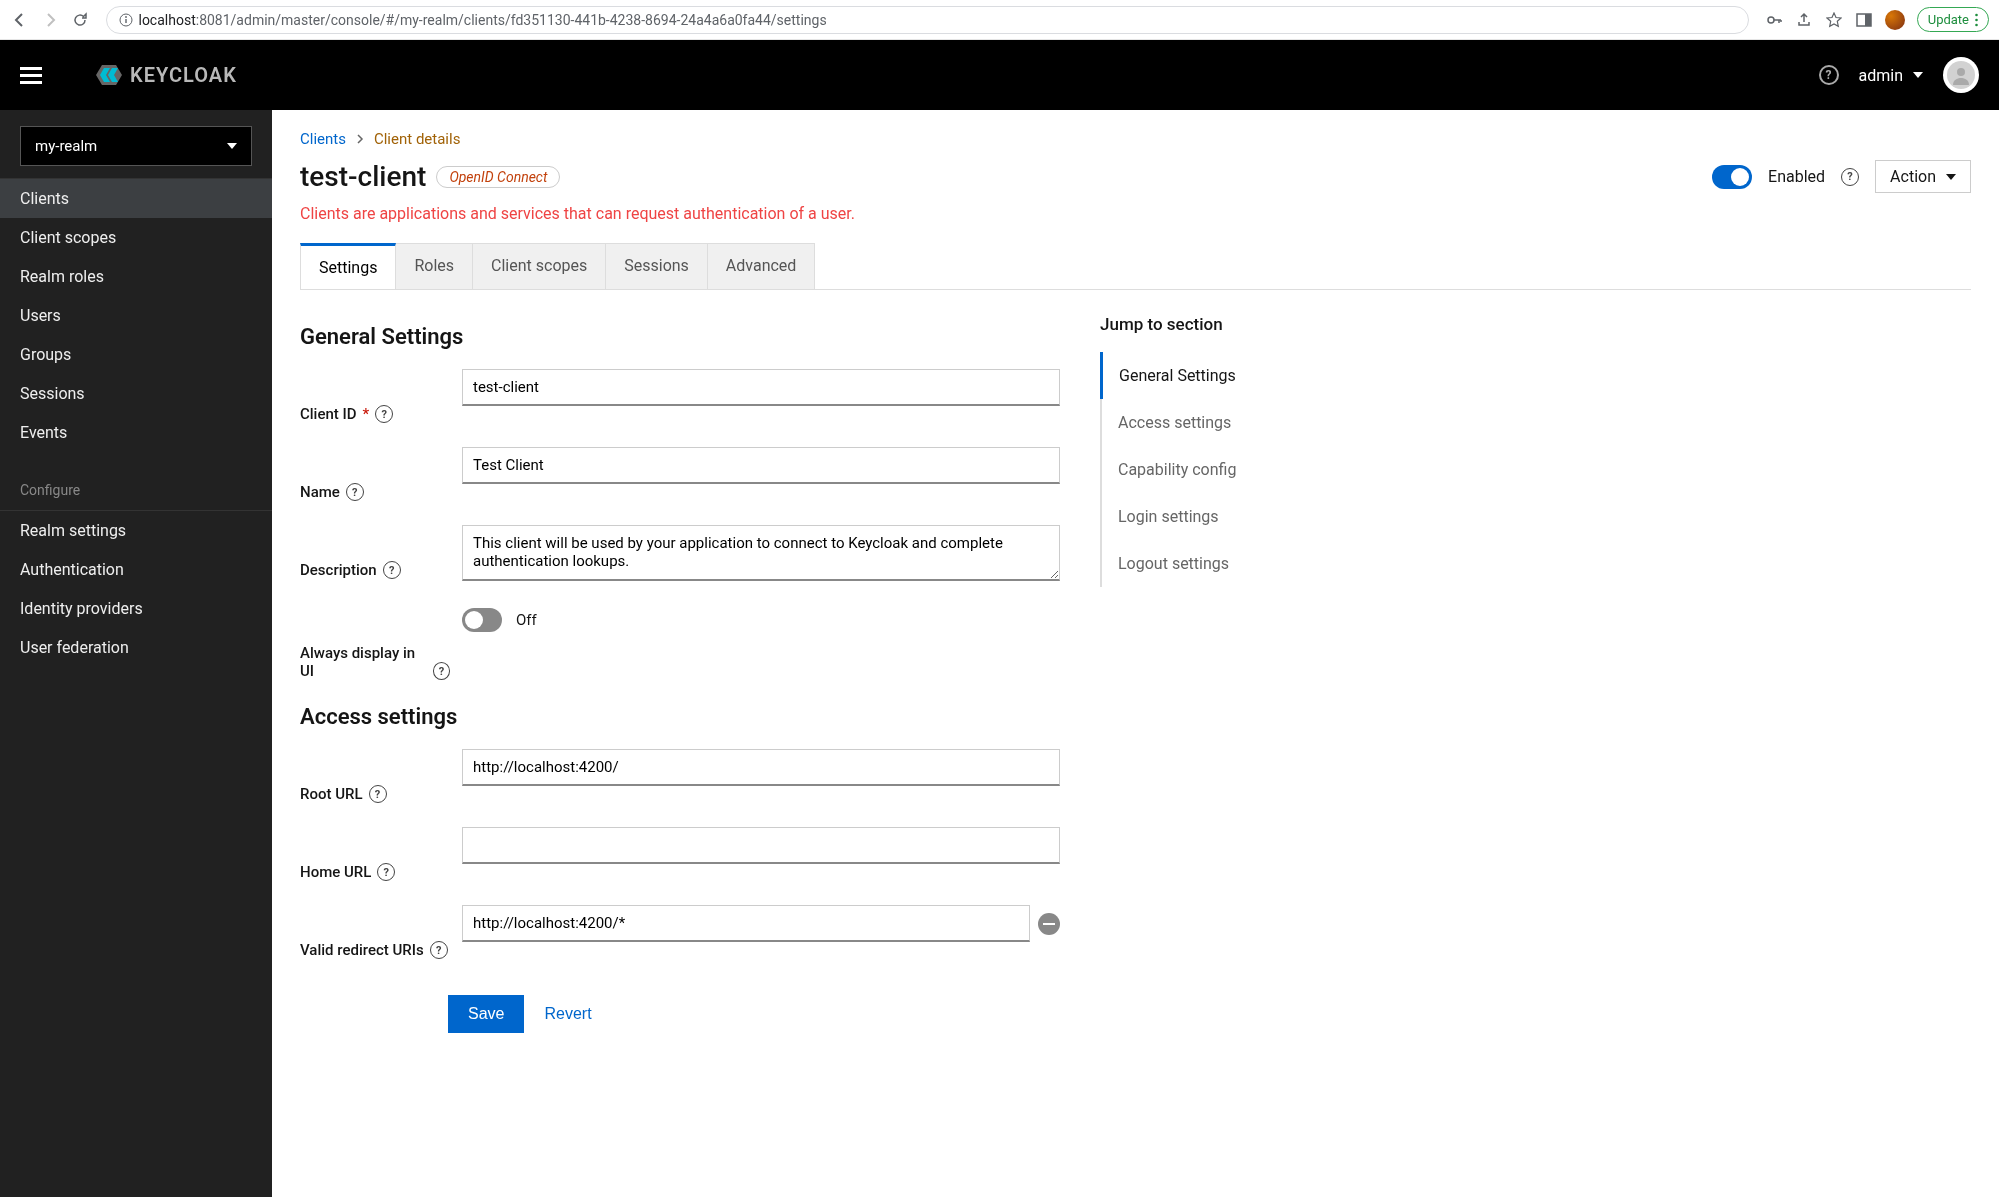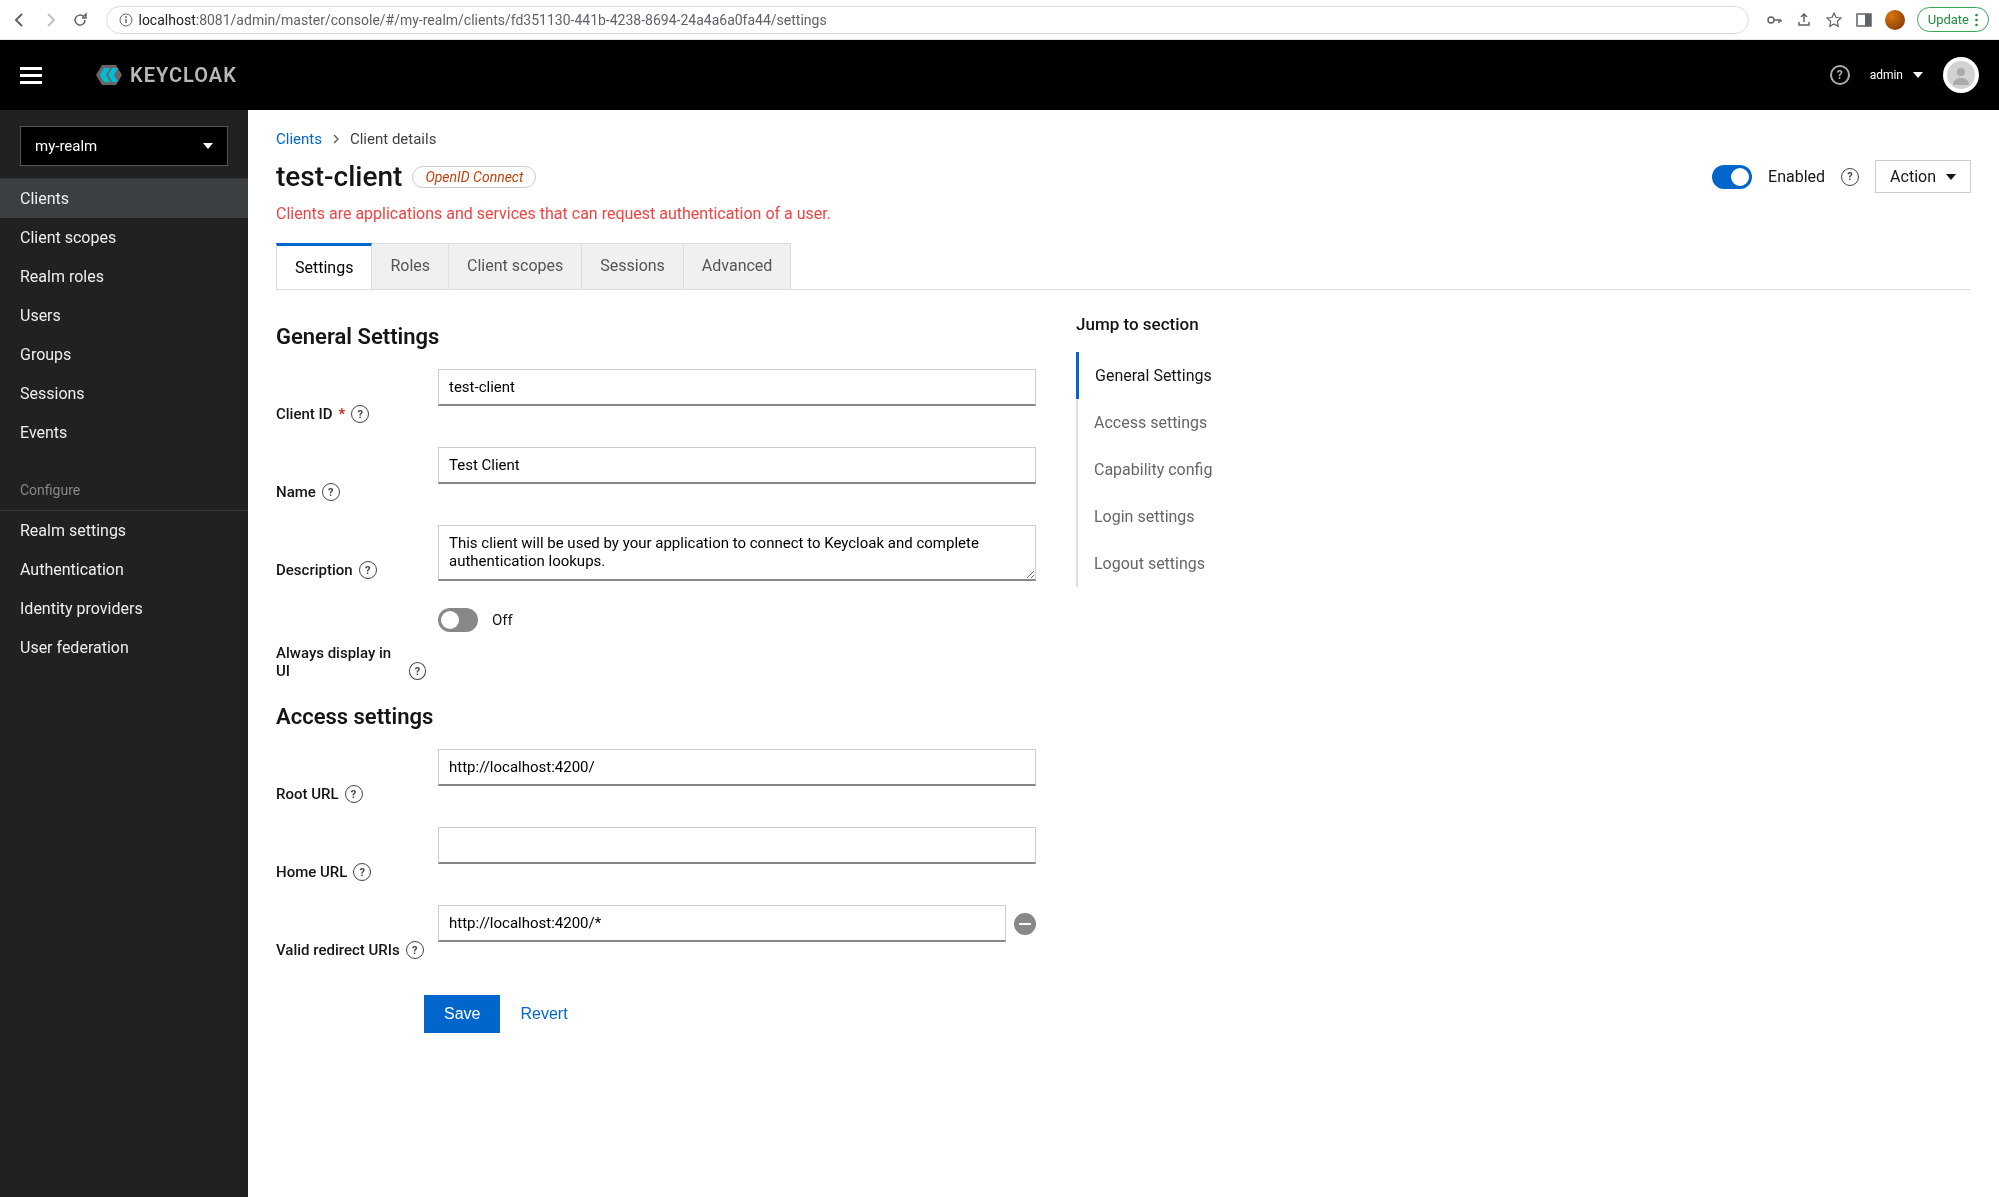--- a/index.html
+++ b/index.html
@@ -19,40 +19,40 @@
 
     
     .app-header { height: 70px; background: #000; display: flex; align-items: center; padding: 0 20px; gap: 32px; color: #fff; }
     .hamburger { display: flex; flex-direction: column; gap: 4px; cursor: pointer; }
     .hamburger span { width: 22px; height: 3px; background: #fff; }
     .logo { display: flex; align-items: center; gap: 6px; margin-left: 20px; }
     .logo-icon { width: 30px; height: 30px; position: relative; }
     .logo-text { font-size: 20px; font-weight: 600; letter-spacing: 1px; color: #b8b8b8; }
     .header-right { margin-left: auto; display: flex; align-items: center; gap: 20px; }
     .help-ico { width: 20px; height: 20px; border: 2px solid #aaa; border-radius: 50%; display: flex; align-items: center; justify-content: center; font-size: 12px; color: #aaa; font-weight: bold; }
-    .user-drop { display: flex; align-items: center; gap: 10px; font-size: 12px; cursor: pointer; }
+    .user-drop { display: flex; align-items: center; gap: 10px; font-size: 16px; cursor: pointer; }
     .avatar { width: 36px; height: 36px; border-radius: 50%; background: #fff; display: flex; align-items: center; justify-content: center; }
     .avatar-inner { width: 28px; height: 28px; border-radius: 50%; background: #d2d2d2; display:flex; align-items:center; justify-content:center; }
 
     
     .app-body { display: flex; height: calc(100vh - 110px); }
-    .sidebar { width: 248px; background: #212121; color: #fff; display: flex; flex-direction: column; overflow-y: auto; }
+    .sidebar { width: 272px; background: #212121; color: #fff; display: flex; flex-direction: column; overflow-y: auto; }
     .realm-select { margin: 16px 20px 8px; border: 1px solid #555; background: #000; padding: 10px 14px; display: flex; justify-content: space-between; align-items: center; font-size: 15px; cursor: pointer; }
     .section-header { padding: 14px 20px 8px; color: #888; font-size: 14px; }
     .side-item { padding: 10px 20px; font-size: 16px; cursor: pointer; color: #eee; }
     .side-item.active { background: #3c3f42; }
     .side-divider { border-top: 1px solid #333; margin-top: 4px; }
 
     
     .main { flex: 1; overflow-y: auto; position: relative; }
     .content-wrap { padding: 20px 28px 80px; }
     .breadcrumb { display: flex; align-items: center; gap: 10px; font-size: 15px; margin-bottom: 12px; }
     .breadcrumb a { color: #0066cc; text-decoration: none; }
     .breadcrumb .sep { color: #666; }
-    .breadcrumb .current { color: #404040; }
+    .breadcrumb .current { color: #a16207; }
 
     .page-head { display: flex; align-items: flex-start; gap: 20px; margin-bottom: 4px; }
     .page-title-wrap { flex: 1; }
     .page-title { font-size: 28px; font-weight: 500; display: inline-flex; align-items: center; gap: 10px; }
     .proto-badge { border: 1px solid #ccc; border-radius: 14px; padding: 2px 12px; font-size: 14px; font-weight: 400; color: #c2410c; font-style: italic; }
     .page-desc { font-size: 16px; color: #ef4444; margin-top: 11px; }
     .head-controls { display: flex; align-items: center; gap: 16px; }
     .switch { width: 40px; height: 24px; background: #0066cc; border-radius: 12px; position: relative; cursor: pointer; }
     .switch::after { content:''; width: 18px; height: 18px; background:#fff; border-radius:50%; position:absolute; top:3px; right:3px; }
     .enabled-lbl { font-size: 16px; }

